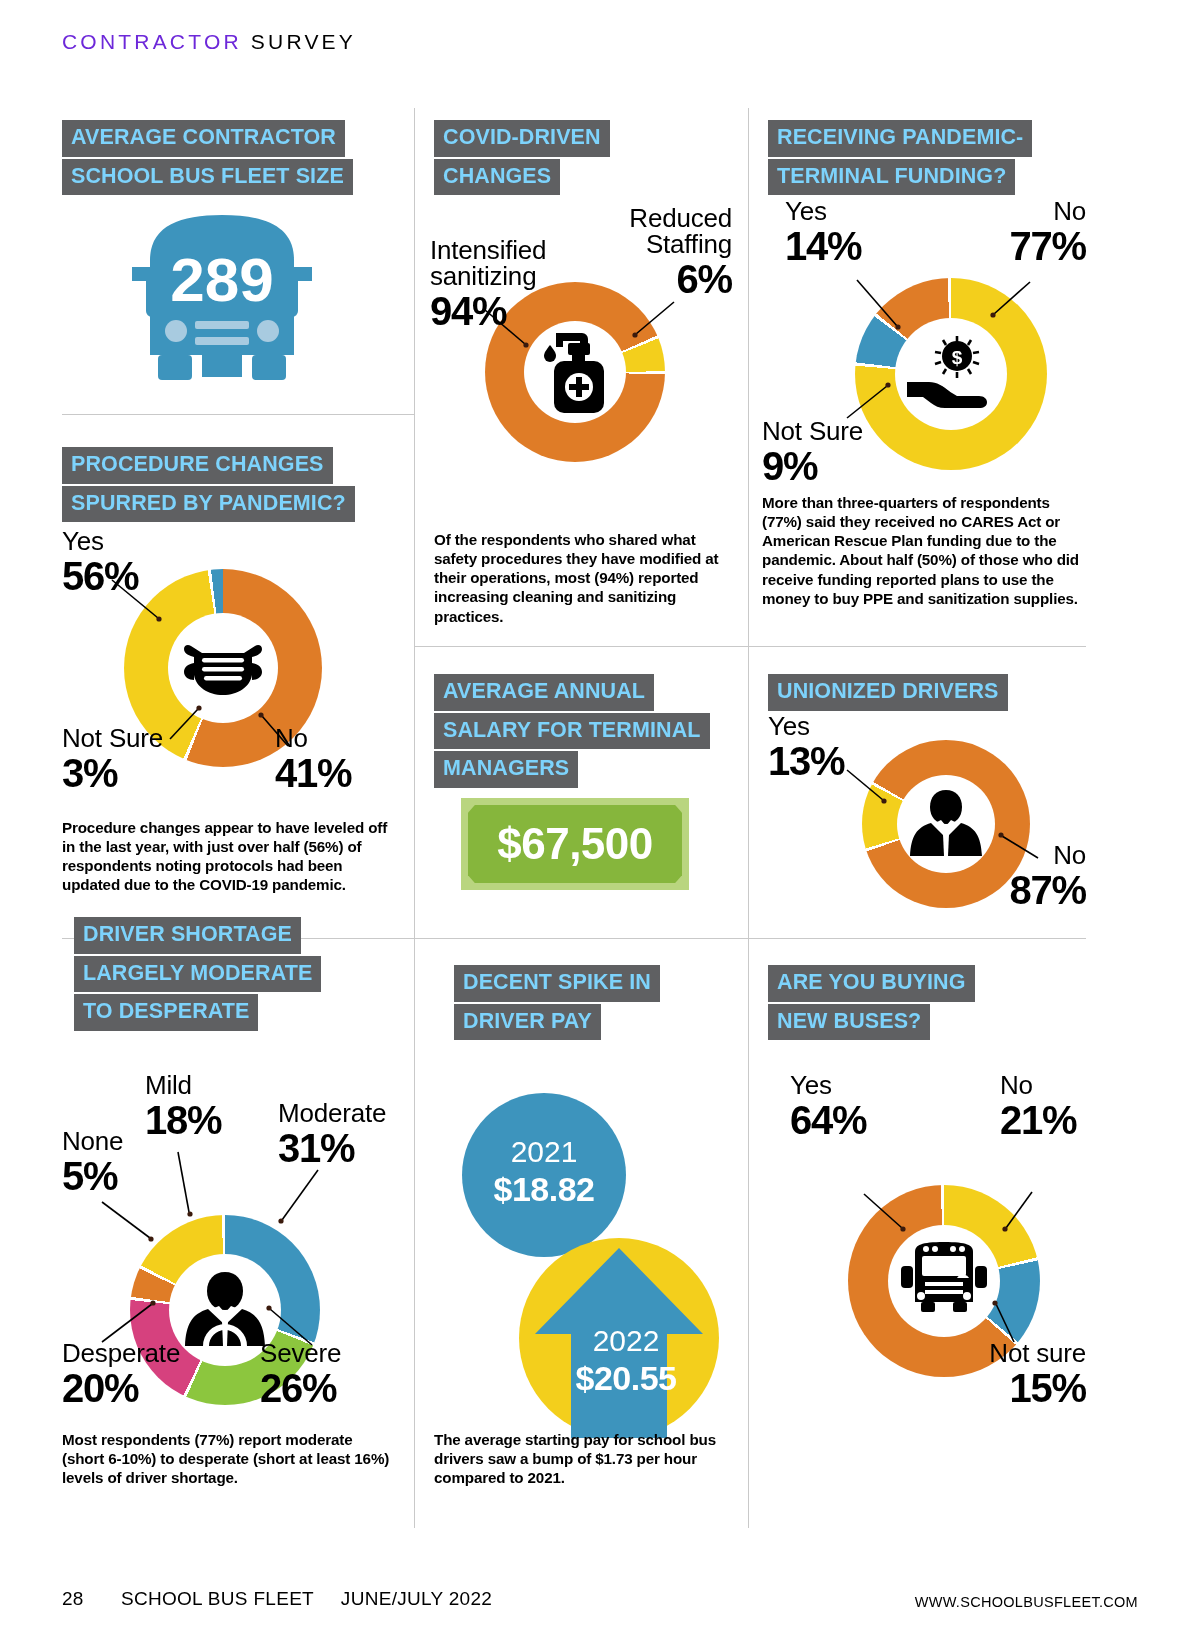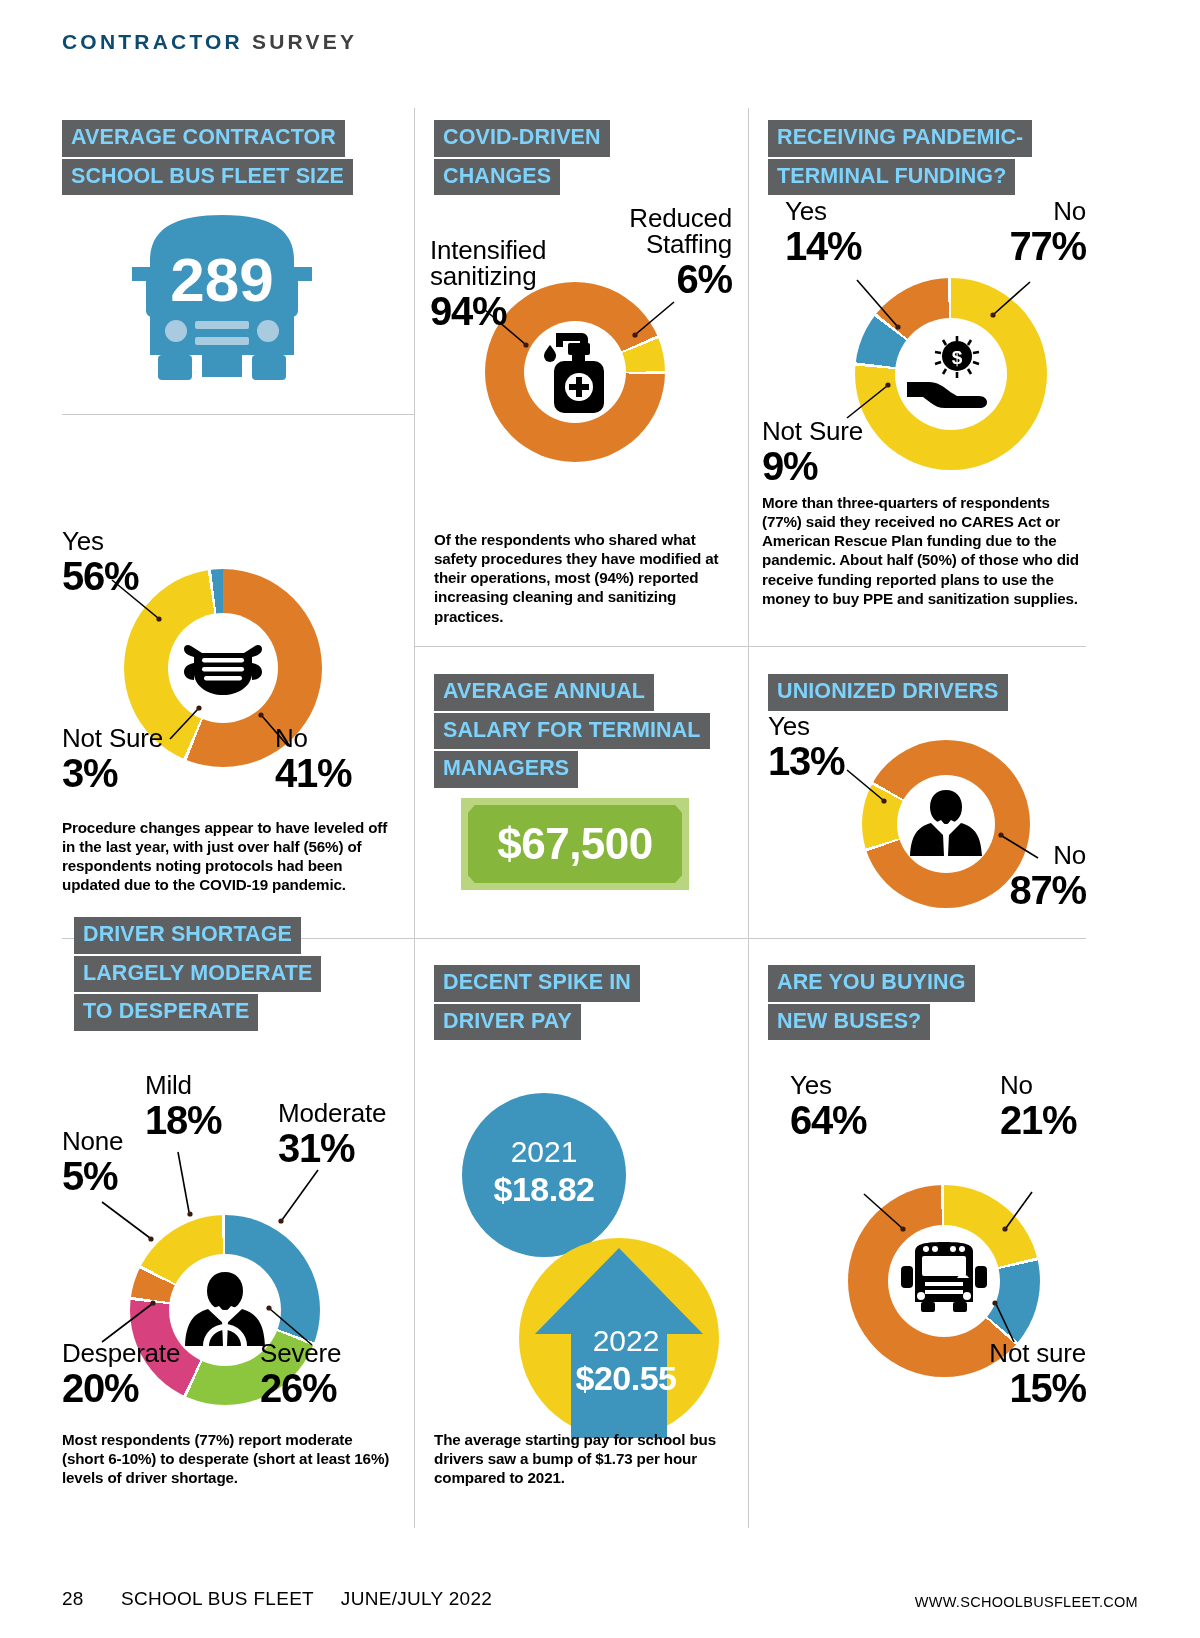--- a/index.html
+++ b/index.html
@@ -11,22 +11,22 @@
     position: relative;
     overflow: hidden;
   }
   .page { position: absolute; inset: 0; }
 
   
   .masthead {
     position: absolute; left: 62px; top: 30px;
     font-size: 21px; letter-spacing: 3.2px; font-weight: 400;
   }
-  .masthead .mh-bold { font-weight: 700; color: #0c4a6e; }
-  .masthead .mh-light { font-weight: 700; color: #404040; }
+  .masthead .mh-bold { font-weight: 400; color: #6d28d9; }
+  .masthead .mh-light { font-weight: 400; color: #000000; }
 
   
   .vrule { position: absolute; width: 1px; background: #c9c9c9; }
   .hrule { position: absolute; height: 1px; background: #c9c9c9; }
 
   
   .heading { position: absolute; }
   .heading span {
     display: table; background: #5f6062; color: #7dd3fc;
     font-weight: 700; font-size: 21.5px; line-height: 1.0;
@@ -123,20 +123,24 @@
       <circle cx="146" cy="126" r="11" fill="#a8cbe0"></circle>
 
       <rect x="73" y="116" width="54" height="8" rx="2" fill="#a8cbe0"></rect>
       <rect x="73" y="132" width="54" height="8" rx="2" fill="#a8cbe0"></rect>
 
       <text x="100" y="96" text-anchor="middle" font-family="Liberation Sans, sans-serif" font-size="62" font-weight="700" fill="#ffffff">289</text>
     </svg>
   </div>
   <div style="position:absolute; left:0; top:0; width:0; height:0; overflow:hidden;">289</div>
 
+  <div class="heading" style="left:62px; top:447px;">
+    <span>PROCEDURE CHANGES</span>
+    <span>SPURRED BY PANDEMIC?</span>
+  </div>
 
   <div class="donut" style="left:124px; top:569px; width:198px; height:198px;
               background: conic-gradient(from 0deg,
                 #df7c27 0deg 201.6deg,
                 #ffffff 201.6deg 203.6deg,
                 #f3cf1c 203.6deg 351deg,
                 #ffffff 351deg 353deg,
                 #3d94bd 353deg 360deg);">
     <div class="hole" style="width:110px;height:110px;"></div>
     <div class="ico">
@@ -419,21 +423,21 @@
     <span class="cap">Severe</span>
     <span class="pct">26%</span>
   </div>
   <svg class="leader" style="left:262px; top:1305px; width:58px; height:44px;">
     <line x1="50" y1="40" x2="8" y2="4" stroke="#000" stroke-width="1.6"></line>
       <circle cx="7" cy="3" r="2.6" fill="#3a1a0c"></circle>
   </svg>
 
   <div class="body-txt" style="left:62px; top:1430px; width:330px;">Most respondents (77%) report moderate (short 6-10%) to desperate (short at least 16%) levels of driver shortage.</div>
 
-  <div class="heading" style="left:434px; top:965px;">
+  <div class="heading" style="left:454px; top:965px;">
     <span>DECENT SPIKE IN</span>
     <span>DRIVER PAY</span>
   </div>
 
   <div class="pay-circle" style="left:462px; top:1093px; width:164px; height:164px; background:#3d94bd;">
     <div class="pay-txt" style="top:42px;">
       <div class="pay-year">2021</div>
       <div class="pay-amt">$18.82</div>
     </div>
   </div>

